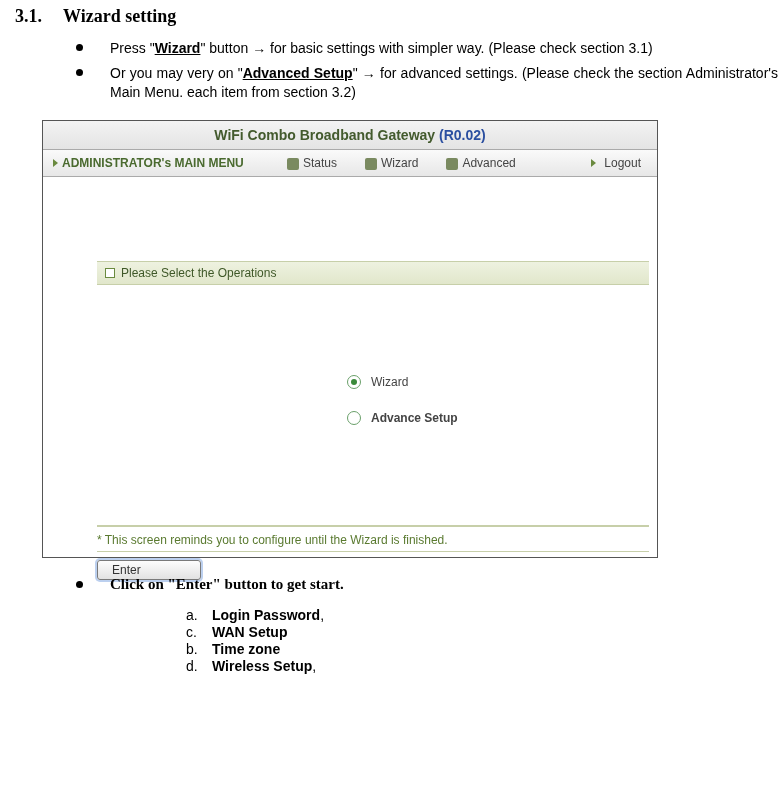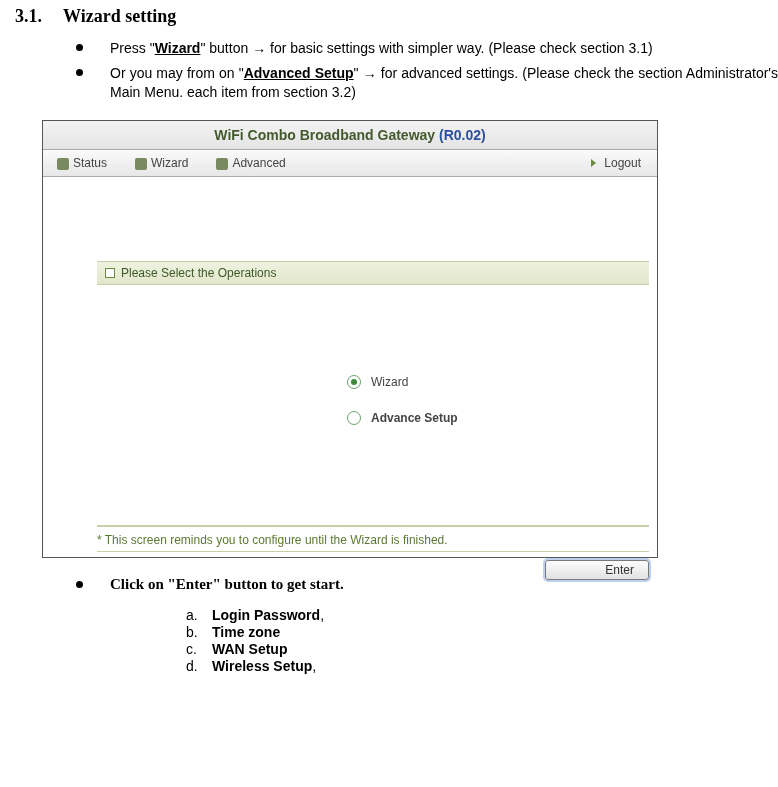--- a/index.html
+++ b/index.html
@@ -141,21 +141,21 @@
   .radio.sel::after{content:"";width:6px;height:6px;background:#3a8a3a;border-radius:50%;}
   .remind {
     border-top:2px solid #c7cfa9;
     text-align:left;
     font-size:12px;
     color:#5a7a30;
     padding:6px 0 4px;
   }
   .enter-row {
     border-top:1px solid #c7cfa9;
-    text-align:right;
+    text-align:left;
     padding:8px 0 0;
   }
   .enter-btn {
     display:inline-block;
     min-width:74px;
     padding:2px 14px;
     font-size:12px;
     color:#333;
     background:linear-gradient(#fdfdfd,#e2e2e2);
     border:1px solid #7a7a7a;
@@ -185,29 +185,33 @@
   <span class="num">3.1.</span><span>Wizard setting</span>
 </div>
 
 <ul class="bullets">
   <li>
     <span class="dot"></span>
     <span>Press "</span><span class="bu">Wizard</span><span>" button </span><span class="arrow">→</span><span> for basic settings with simpler way. (Please check section 3.1)</span>
   </li>
   <li>
     <span class="dot"></span>
-    <span>Or you may from on "</span><span class="bu">Advanced Setup</span><span>" </span><span class="arrow">→</span><span> for advanced settings. (Please check the section Administrator's Main Menu.  each item from section 3.2)</span>
+    <span>Or you may very on "</span><span class="bu">Advanced Setup</span><span>" </span><span class="arrow">→</span><span> for advanced settings. (Please check the section Administrator's Main Menu.  each item from section 3.2)</span>
   </li>
 </ul>
 
 <div class="shot-wrap">
   <div class="shot-title">
     <span>WiFi Combo Broadband Gateway </span><span class="ver">(R0.02)</span>
   </div>
   <div class="menubar">
+    <div class="admin">
+      <span class="tri"></span>
+      <span>ADMINISTRATOR's MAIN MENU</span>
+    </div>
     <div class="mi">
           <span class="ico"></span>
           <span>Status</span>
         </div>
     <div class="mi">
           <span class="ico"></span>
           <span>Wizard</span>
         </div>
     <div class="mi">
           <span class="ico"></span>
@@ -242,19 +246,19 @@
   </div>
 </div>
 
 <div class="post">
   <div class="dotline">
     <span class="dot"></span>
     <span class="enter-text">Click on "Enter" button to get start.</span>
   </div>
   <ul class="sublist">
     <li><span class="lt">a.</span><span class="b">Login Password</span><span>,</span></li>
+    <li><span class="lt">c.</span><span class="b">WAN Setup</span><span></span></li>
     <li><span class="lt">b.</span><span class="b">Time zone</span><span></span></li>
-    <li><span class="lt">c.</span><span class="b">WAN Setup</span><span></span></li>
     <li><span class="lt">d.</span><span class="b">Wireless Setup</span><span>,</span></li>
   </ul>
 </div>
 
 </div>
 
 </body></html>

